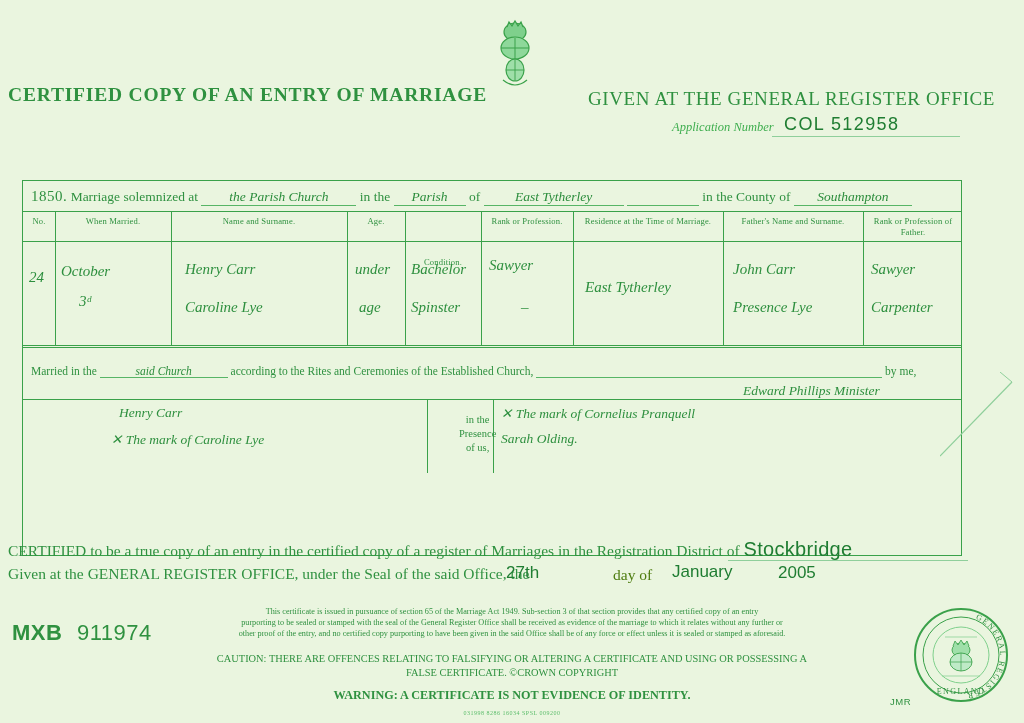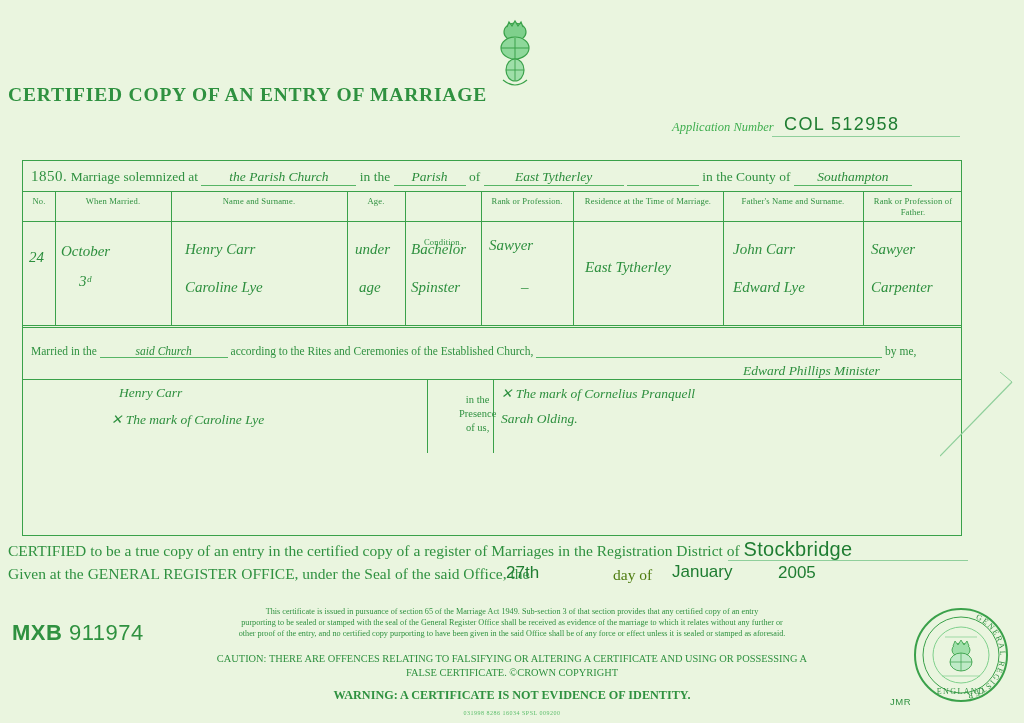--- a/index.html
+++ b/index.html
@@ -81,21 +81,21 @@
     left: 772px;
     top: 136px;
     width: 188px;
     border-bottom: 1px solid #8fcf9b;
   }
 
   
   .reg {
     position: absolute;
     left: 22px;
-    top: 160px;
+    top: 180px;
     width: 940px;
     height: 376px;
     border: 1.4px solid #3aa14a;
     box-sizing: border-box;
   }
   .reg-line {
     position: absolute;
     background: #3aa14a;
   }
   .h-line { height: 1px; left: 0; right: 0; }
@@ -251,21 +251,21 @@
     position: absolute;
     left: 12px;
     top: 620px;
     font-size: 22px;
     letter-spacing: 0.5px;
     font-family: "Liberation Sans", sans-serif;
     color: #2f9140;
     white-space: nowrap;
   }
   .serial .mxb { font-weight: bold; margin-top: 45px; }
-  .serial .num { font-weight: normal; }
+  .serial .num { font-weight: normal; margin-left: 8px; }
 
   
   .fineprint {
     position: absolute;
     left: 178px;
     top: 606px;
     width: 668px;
     text-align: center;
     font-size: 8.2px;
     line-height: 1.35;
@@ -331,20 +331,23 @@
       <path d="M20 9 L22 4 L25 8 L28 3 L31 8 L34 4 L36 9" fill="#7fd08c" stroke="#3aa14a"></path>
       <ellipse cx="28" cy="30" rx="14" ry="11" fill="#8ed89a" stroke="#3aa14a"></ellipse>
       <path d="M28 20 L28 41 M14 30 L42 30" stroke="#3aa14a" stroke-width="1"></path>
       <ellipse cx="28" cy="52" rx="9" ry="11" fill="#9fdfa9" stroke="#3aa14a"></ellipse>
       <path d="M19 52 L37 52 M28 41 L28 63" stroke="#3aa14a" stroke-width="0.9"></path>
       <path d="M16 62 Q28 72 40 62" stroke="#3aa14a" fill="none"></path>
     </svg>
   </div>
 
   <div class="hdr-left">CERTIFIED COPY OF AN ENTRY OF MARRIAGE</div>
+  <div class="hdr-right">
+    <span class="big">GIVEN AT THE GENERAL REGISTER OFFICE</span>
+  </div>
   <div class="appno-label">Application Number</div>
   <div class="appno-value">COL 512958</div>
   <div class="appno-rule"></div>
 
   <div class="reg">
 
     <div class="solemn">
       <span class="yr">1850.</span>
       <span>Marriage solemnized at</span>
       <span class="ul hand" style="width:155px">the Parish Church</span>
@@ -397,21 +400,21 @@
 
     <div class="cell-hand" style="left:388px; top:80px;">Bachelor</div>
     <div class="cell-hand" style="left:388px; top:118px;">Spinster</div>
 
     <div class="cell-hand" style="left:466px; top:76px;">Sawyer</div>
     <div class="cell-hand" style="left:498px; top:118px;">–</div>
 
     <div class="cell-hand" style="left:562px; top:98px;">East Tytherley</div>
 
     <div class="cell-hand" style="left:710px; top:80px;">John Carr</div>
-    <div class="cell-hand" style="left:710px; top:118px;">Edward Lye</div>
+    <div class="cell-hand" style="left:710px; top:118px;">Presence Lye</div>
 
     <div class="cell-hand" style="left:848px; top:80px;">Sawyer</div>
     <div class="cell-hand" style="left:848px; top:118px;">Carpenter</div>
 
     <div class="married-row">
       <span>Married in the</span>
       <span class="ul hand" style="width:128px">said Church</span>
       <span>according to the Rites and Ceremonies of the Established Church,</span>
       <span class="ul" style="width:346px">&nbsp;</span>
       <span>by me,</span>

